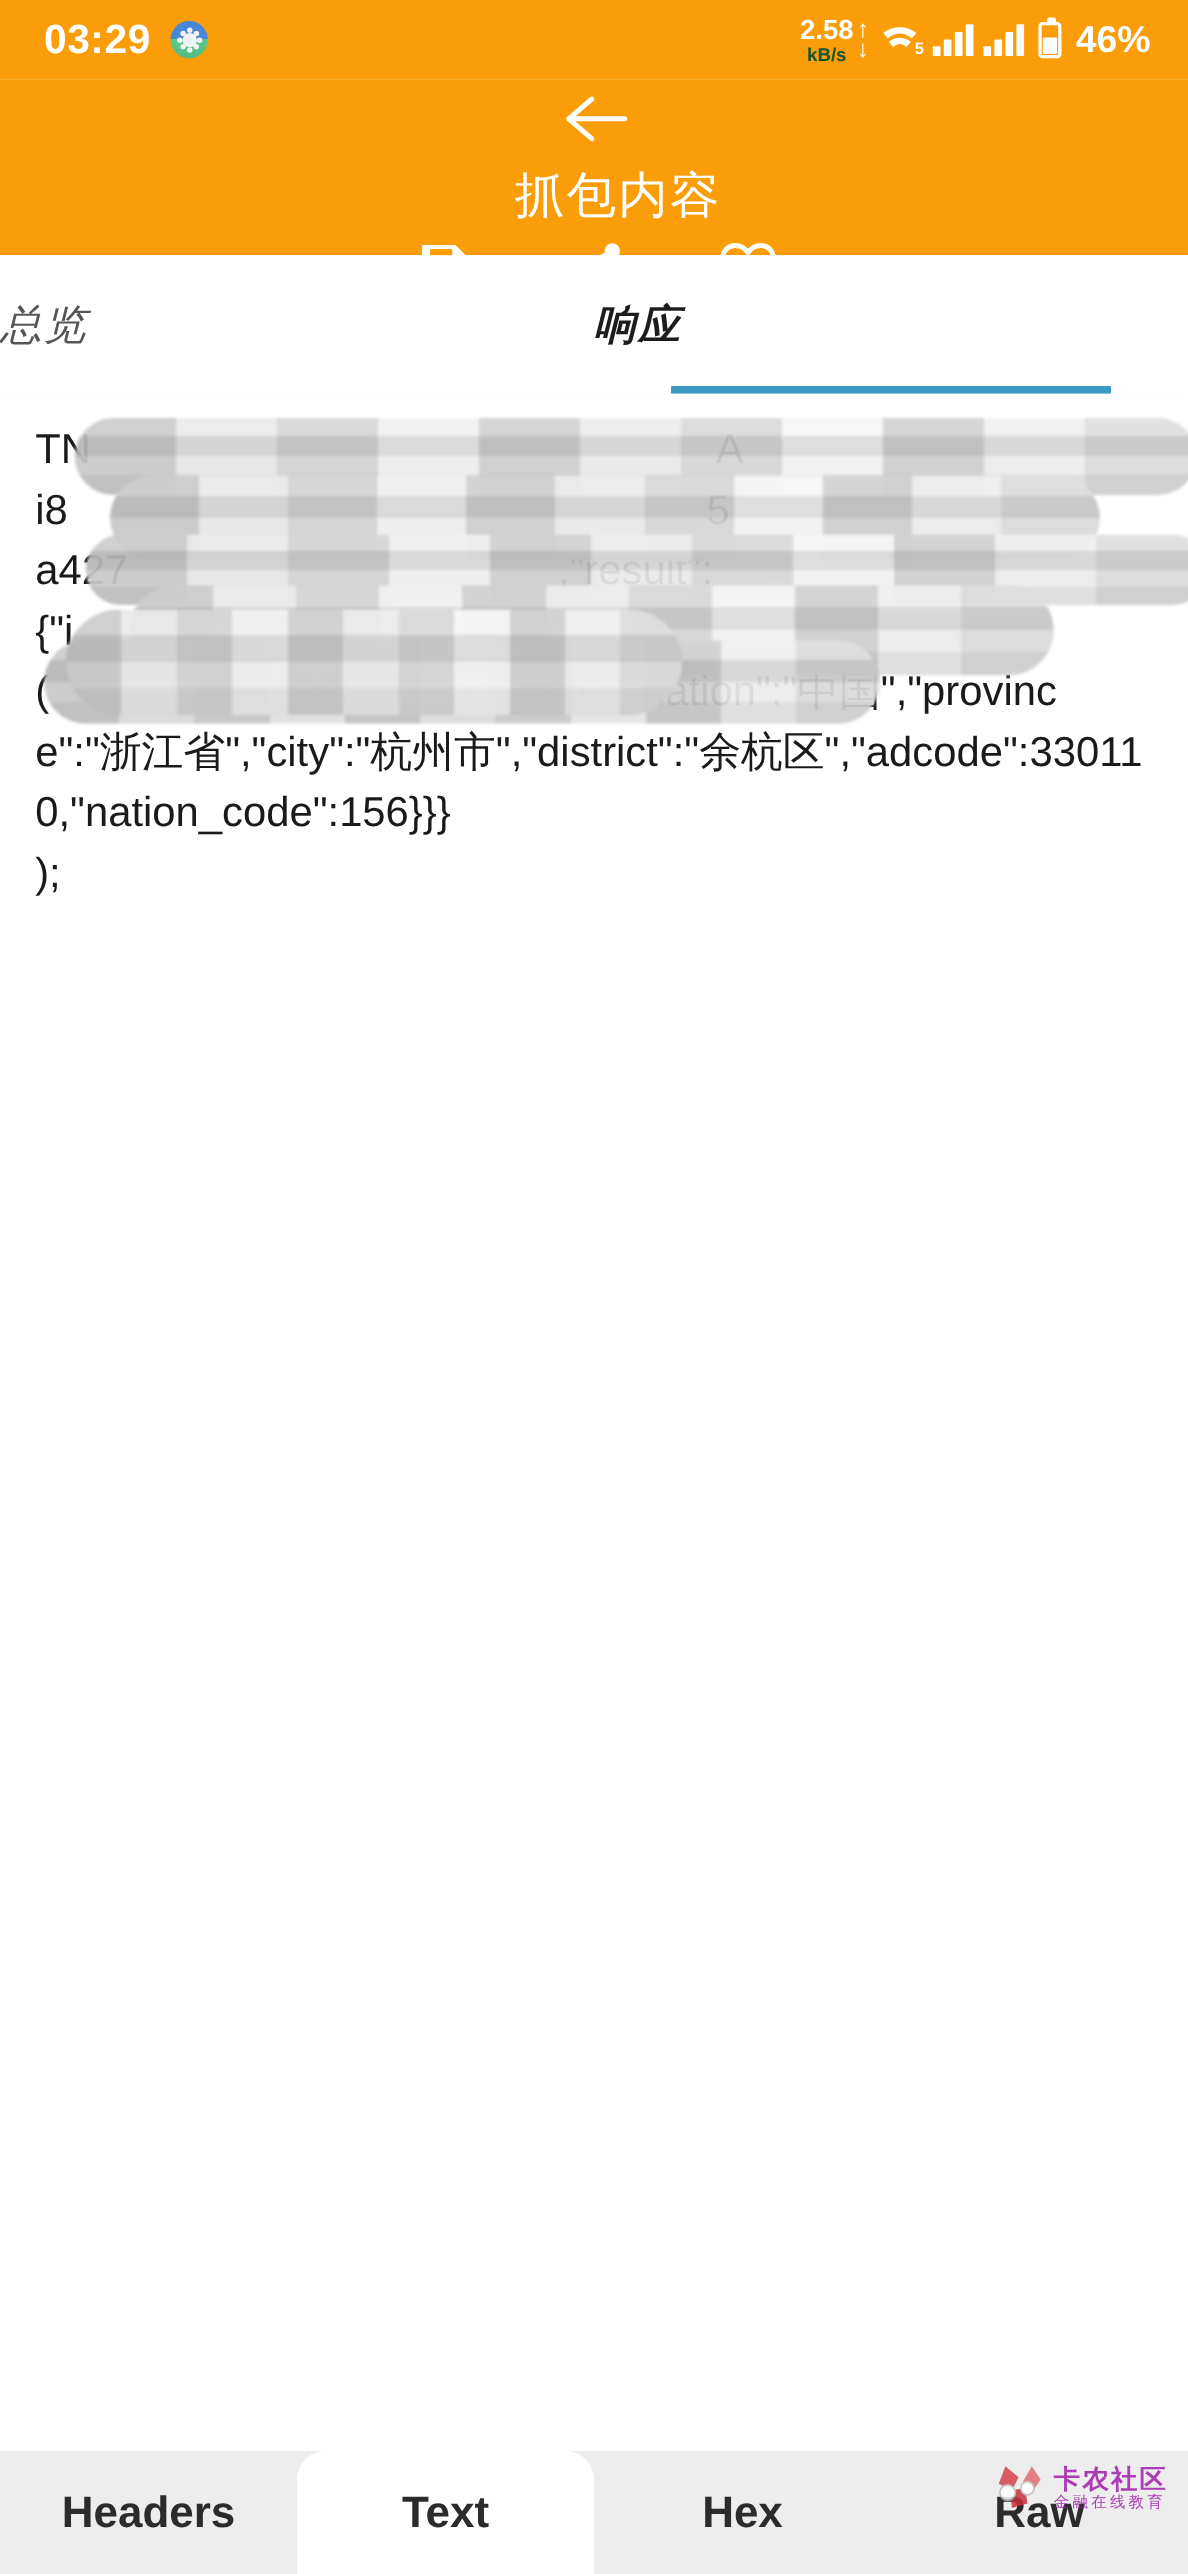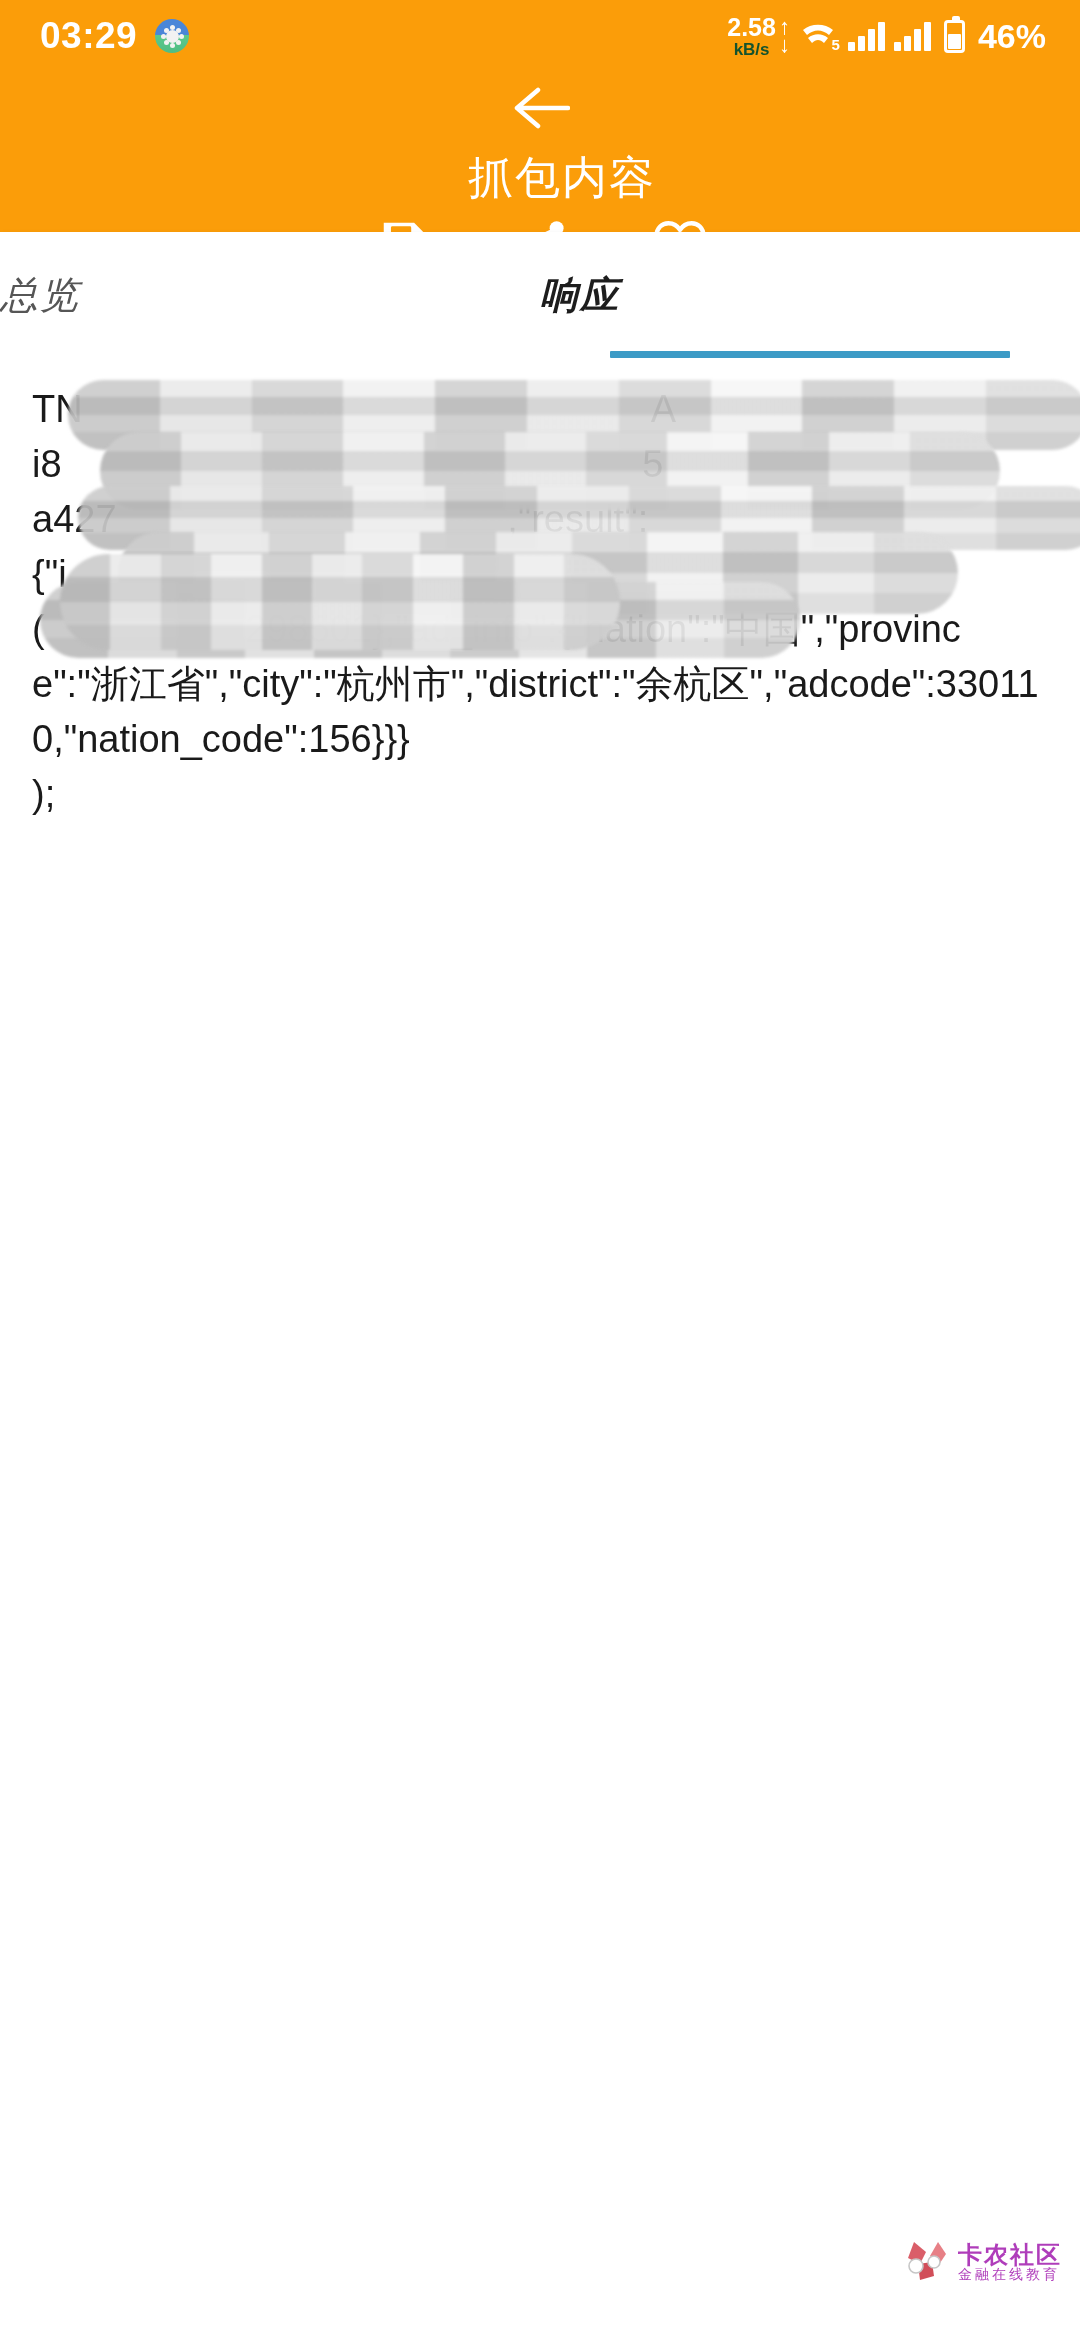--- a/index.html
+++ b/index.html
@@ -250,20 +250,34 @@
     <div class="mosaic-layer">
       <span class="mosaic m1"></span>
       <span class="mosaic m2"></span>
       <span class="mosaic m3"></span>
       <span class="mosaic m4"></span>
       <span class="mosaic m5"></span>
       <span class="mosaic m6"></span>
     </div>
   </div>
 
+  <div class="bottombar">
+    <div class="btab">
+      <span>Headers</span>
+    </div>
+    <div class="btab active">
+      <span>Text</span>
+    </div>
+    <div class="btab">
+      <span>Hex</span>
+    </div>
+    <div class="btab">
+      <span>Raw</span>
+    </div>
+  </div>
 
   <div class="watermark">
     <span class="wm-logo">
       <svg width="52" height="52" viewBox="0 0 52 52">
         <path d="M14 6 L26 16 L20 28 L8 22 Z" fill="#d4434f"></path>
         <path d="M38 6 L30 20 L38 30 L46 18 Z" fill="#e36a72"></path>
         <path d="M18 28 L32 26 L34 40 L20 44 Z" fill="#c9303d"></path>
         <circle cx="16" cy="30" r="7" fill="#ffffff" stroke="#bdbdbd" stroke-width="1.6"></circle>
         <circle cx="34" cy="26" r="6" fill="#ffffff" stroke="#bdbdbd" stroke-width="1.6"></circle>
       </svg>

